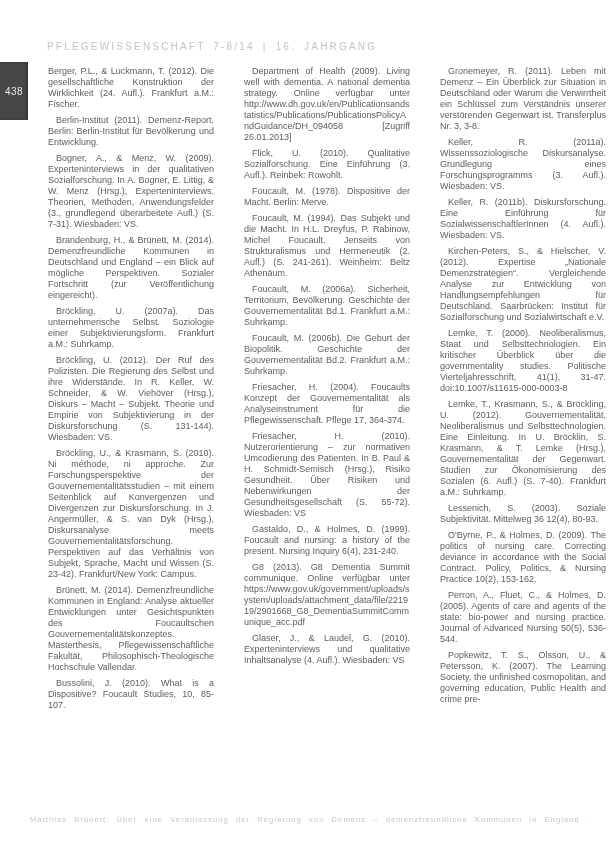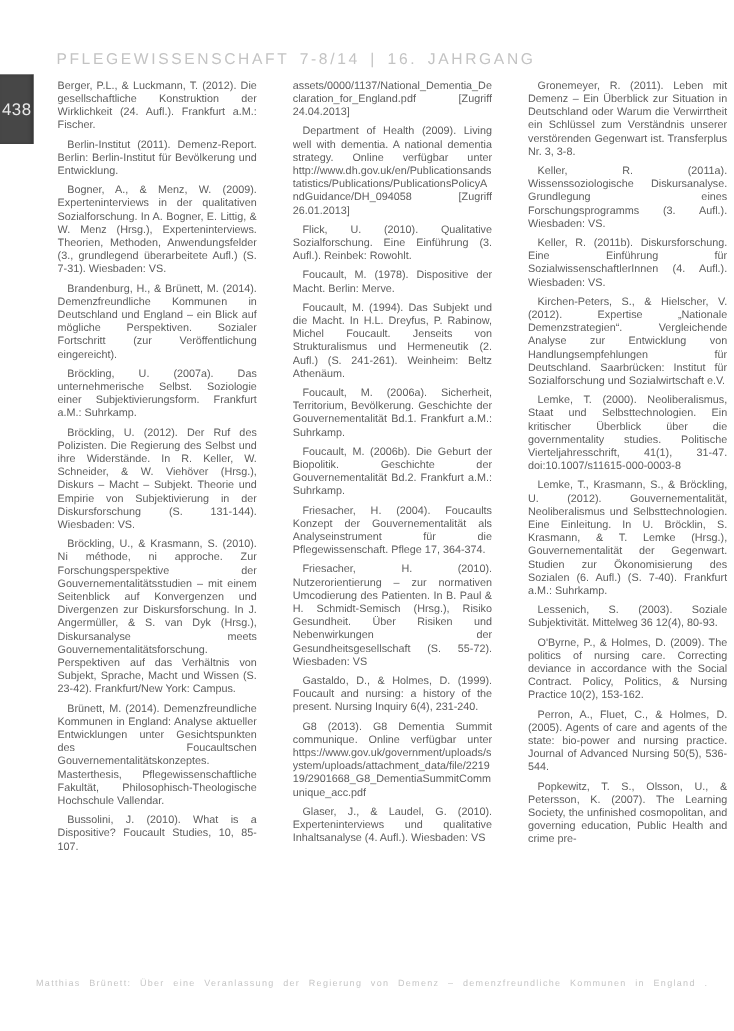--- a/index.html
+++ b/index.html
@@ -7,37 +7,37 @@
   body {
     position: relative;
     width: 612px; height: 859px;
     background: #ffffff;
     font-family: "Liberation Sans", sans-serif;
     overflow: hidden;
   }
   .running-header {
     position: absolute;
     left: 47px; top: 41px;
-    font-size: 13px;
+    font-size: 10px;
     letter-spacing: 2.2px;
     word-spacing: 3px;
     color: #c3c3c3;
     text-transform: uppercase;
     white-space: nowrap;
   }
   .page-badge {
     position: absolute;
     left: 0; top: 62px;
     width: 28px; height: 58px;
     background: #474747;
     color: #e9e9e9;
     display: flex;
     align-items: center;
     justify-content: center;
-    font-size: 14px;
+    font-size: 10px;
     letter-spacing: 0.5px;
     box-shadow: inset -2px 0 3px rgba(0,0,0,0.25);
   }
   .columns {
     position: absolute;
     left: 48px; top: 66px;
     width: 558px; height: 744px;
     display: flex;
     gap: 30px;
     overflow: hidden;
@@ -84,21 +84,20 @@
     <p class="ref">Berlin-Institut (2011). Demenz-Report. Berlin: Berlin-Institut für Bevölkerung und Entwicklung.</p>
     <p class="ref">Bogner, A., &amp; Menz, W. (2009). Experteninterviews in der qualitativen Sozialforschung. In A. Bogner, E. Littig, &amp; W. Menz (Hrsg.), Experteninterviews. Theorien, Methoden, Anwendungsfelder (3., grundlegend überarbeitete Aufl.) (S. 7-31). Wiesbaden: VS.</p>
     <p class="ref">Brandenburg, H., &amp; Brünett, M. (2014). Demenzfreundliche Kommunen in Deutschland und England – ein Blick auf mögliche Perspektiven. Sozialer Fortschritt (zur Veröffentlichung eingereicht).</p>
     <p class="ref">Bröckling, U. (2007a). Das unternehmerische Selbst. Soziologie einer Subjektivierungsform. Frankfurt a.M.: Suhrkamp.</p>
     <p class="ref">Bröckling, U. (2012). Der Ruf des Polizisten. Die Regierung des Selbst und ihre Widerstände. In R. Keller, W. Schneider, &amp; W. Viehöver (Hrsg.), Diskurs – Macht – Subjekt. Theorie und Empirie von Subjektivierung in der Diskursforschung (S. 131-144). Wiesbaden: VS.</p>
     <p class="ref">Bröckling, U., &amp; Krasmann, S. (2010). Ni méthode, ni approche. Zur Forschungsperspektive der Gouvernementalitätsstudien – mit einem Seitenblick auf Konvergenzen und Divergenzen zur Diskursforschung. In J. Angermüller, &amp; S. van Dyk (Hrsg.), Diskursanalyse meets Gouvernementalitätsforschung. Perspektiven auf das Verhältnis von Subjekt, Sprache, Macht und Wissen (S. 23-42). Frankfurt/New York: Campus.</p>
     <p class="ref">Brünett, M. (2014). Demenzfreundliche Kommunen in England: Analyse aktueller Entwicklungen unter Gesichtspunkten des Foucaultschen Gouvernementalitätskonzeptes. Masterthesis, Pflegewissenschaftliche Fakultät, Philosophisch-Theologische Hochschule Vallendar.</p>
     <p class="ref">Bussolini, J. (2010). What is a Dispositive? Foucault Studies, 10, 85-107.</p>
   </div>
   <div class="col">
-    <p class="ref no-indent">assets/0000/1137/National_Dementia_Declaration_for_England.pdf [Zugriff 24.04.2013]</p>
     <p class="ref">Department of Health (2009). Living well with dementia. A national dementia strategy. Online verfügbar unter http://www.dh.gov.uk/en/Publicationsandstatistics/Publications/PublicationsPolicyAndGuidance/DH_094058 [Zugriff 26.01.2013]</p>
     <p class="ref">Flick, U. (2010). Qualitative Sozialforschung. Eine Einführung (3. Aufl.). Reinbek: Rowohlt.</p>
     <p class="ref">Foucault, M. (1978). Dispositive der Macht. Berlin: Merve.</p>
     <p class="ref">Foucault, M. (1994). Das Subjekt und die Macht. In H.L. Dreyfus, P. Rabinow, Michel Foucault. Jenseits von Strukturalismus und Hermeneutik (2. Aufl.) (S. 241-261). Weinheim: Beltz Athenäum.</p>
     <p class="ref">Foucault, M. (2006a). Sicherheit, Territorium, Bevölkerung. Geschichte der Gouvernementalität Bd.1. Frankfurt a.M.: Suhrkamp.</p>
     <p class="ref">Foucault, M. (2006b). Die Geburt der Biopolitik. Geschichte der Gouvernementalität Bd.2. Frankfurt a.M.: Suhrkamp.</p>
     <p class="ref">Friesacher, H. (2004). Foucaults Konzept der Gouvernementalität als Analyseinstrument für die Pflegewissenschaft. Pflege 17, 364-374.</p>
     <p class="ref">Friesacher, H. (2010). Nutzerorientierung – zur normativen Umcodierung des Patienten. In B. Paul &amp; H. Schmidt-Semisch (Hrsg.), Risiko Gesundheit. Über Risiken und Nebenwirkungen der Gesundheitsgesellschaft (S. 55-72). Wiesbaden: VS</p>
     <p class="ref">Gastaldo, D., &amp; Holmes, D. (1999). Foucault and nursing: a history of the present. Nursing Inquiry 6(4), 231-240.</p>
     <p class="ref">G8 (2013). G8 Dementia Summit communique. Online verfügbar unter https://www.gov.uk/government/uploads/system/uploads/attachment_data/file/221919/2901668_G8_DementiaSummitCommunique_acc.pdf</p>

